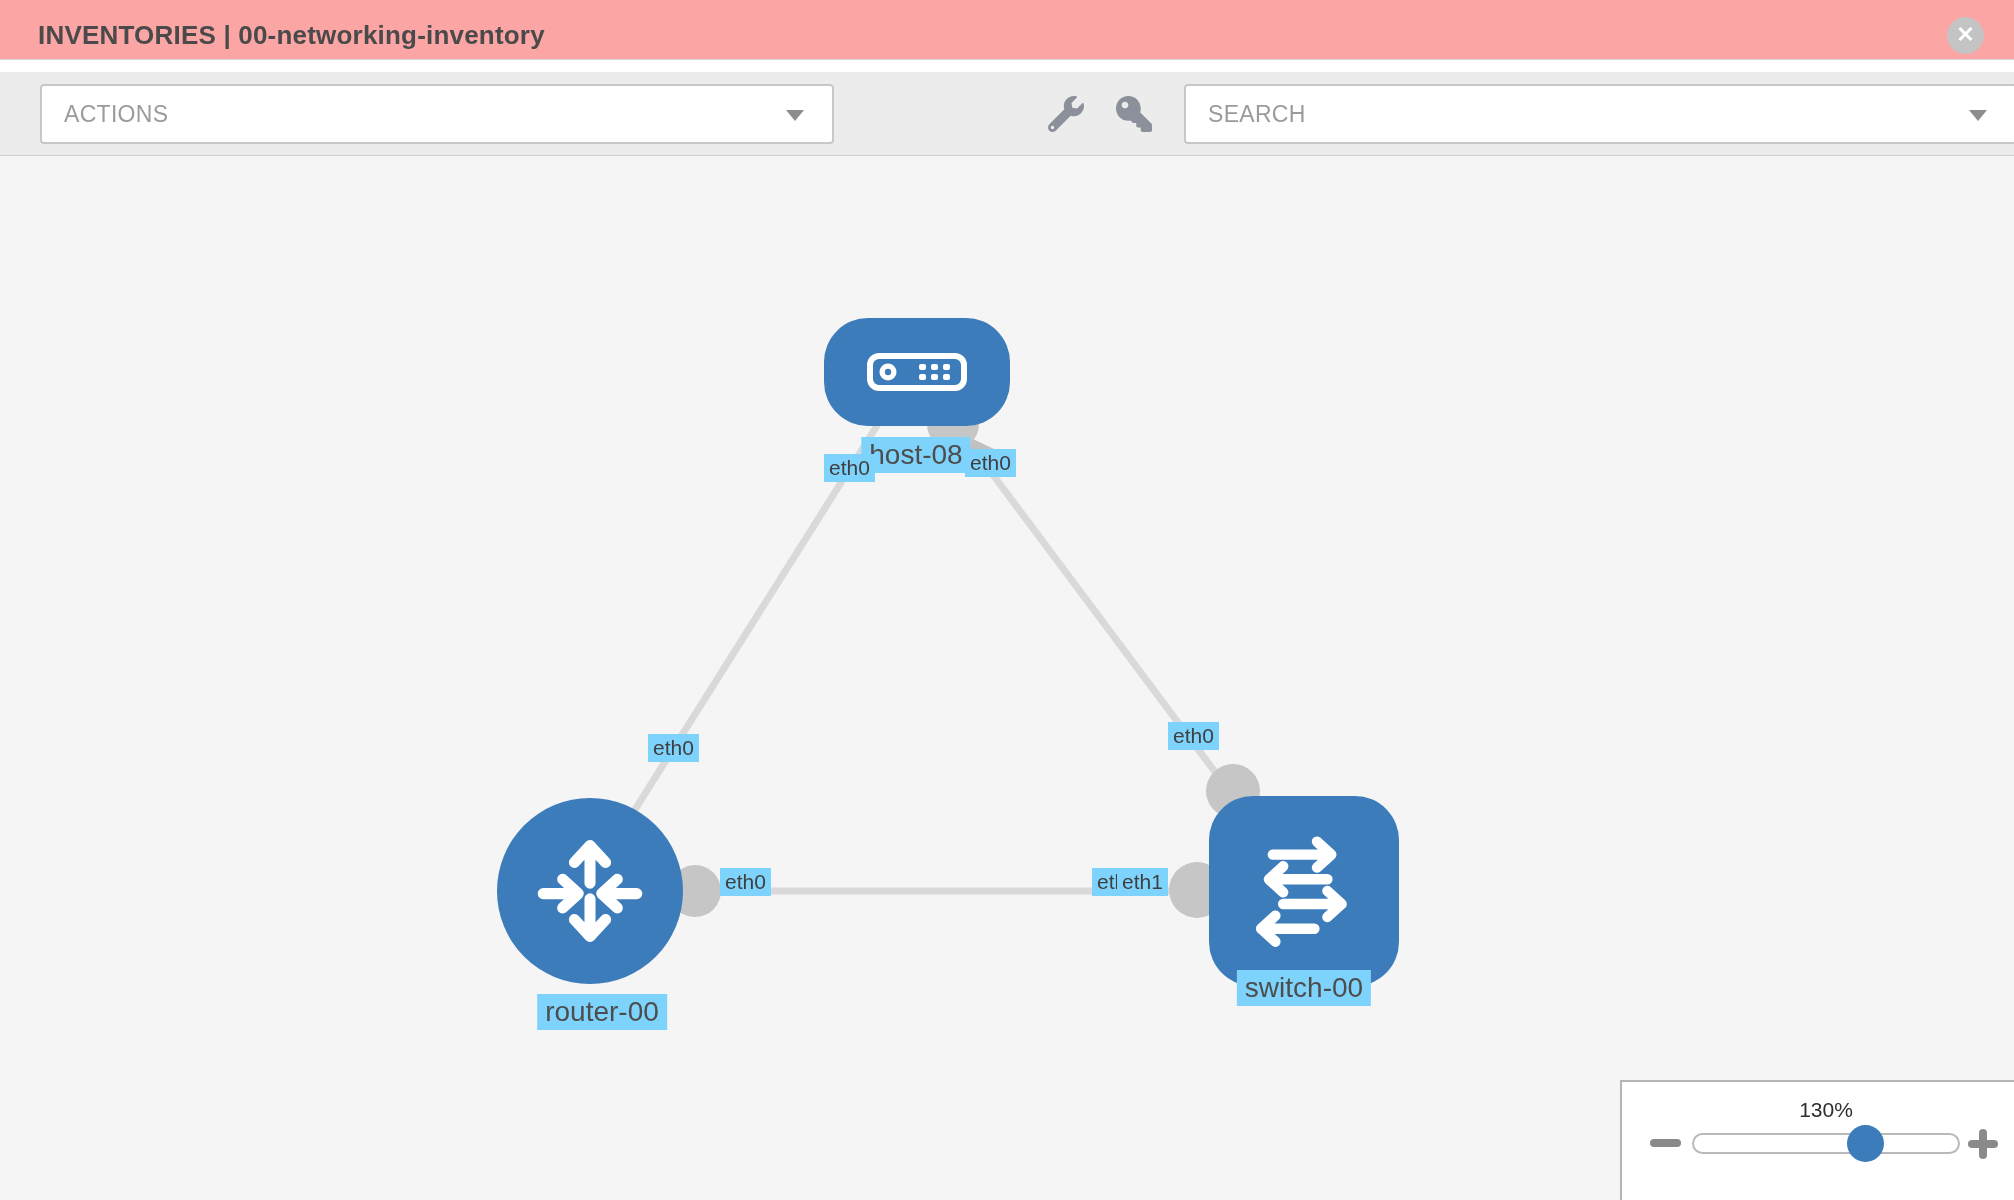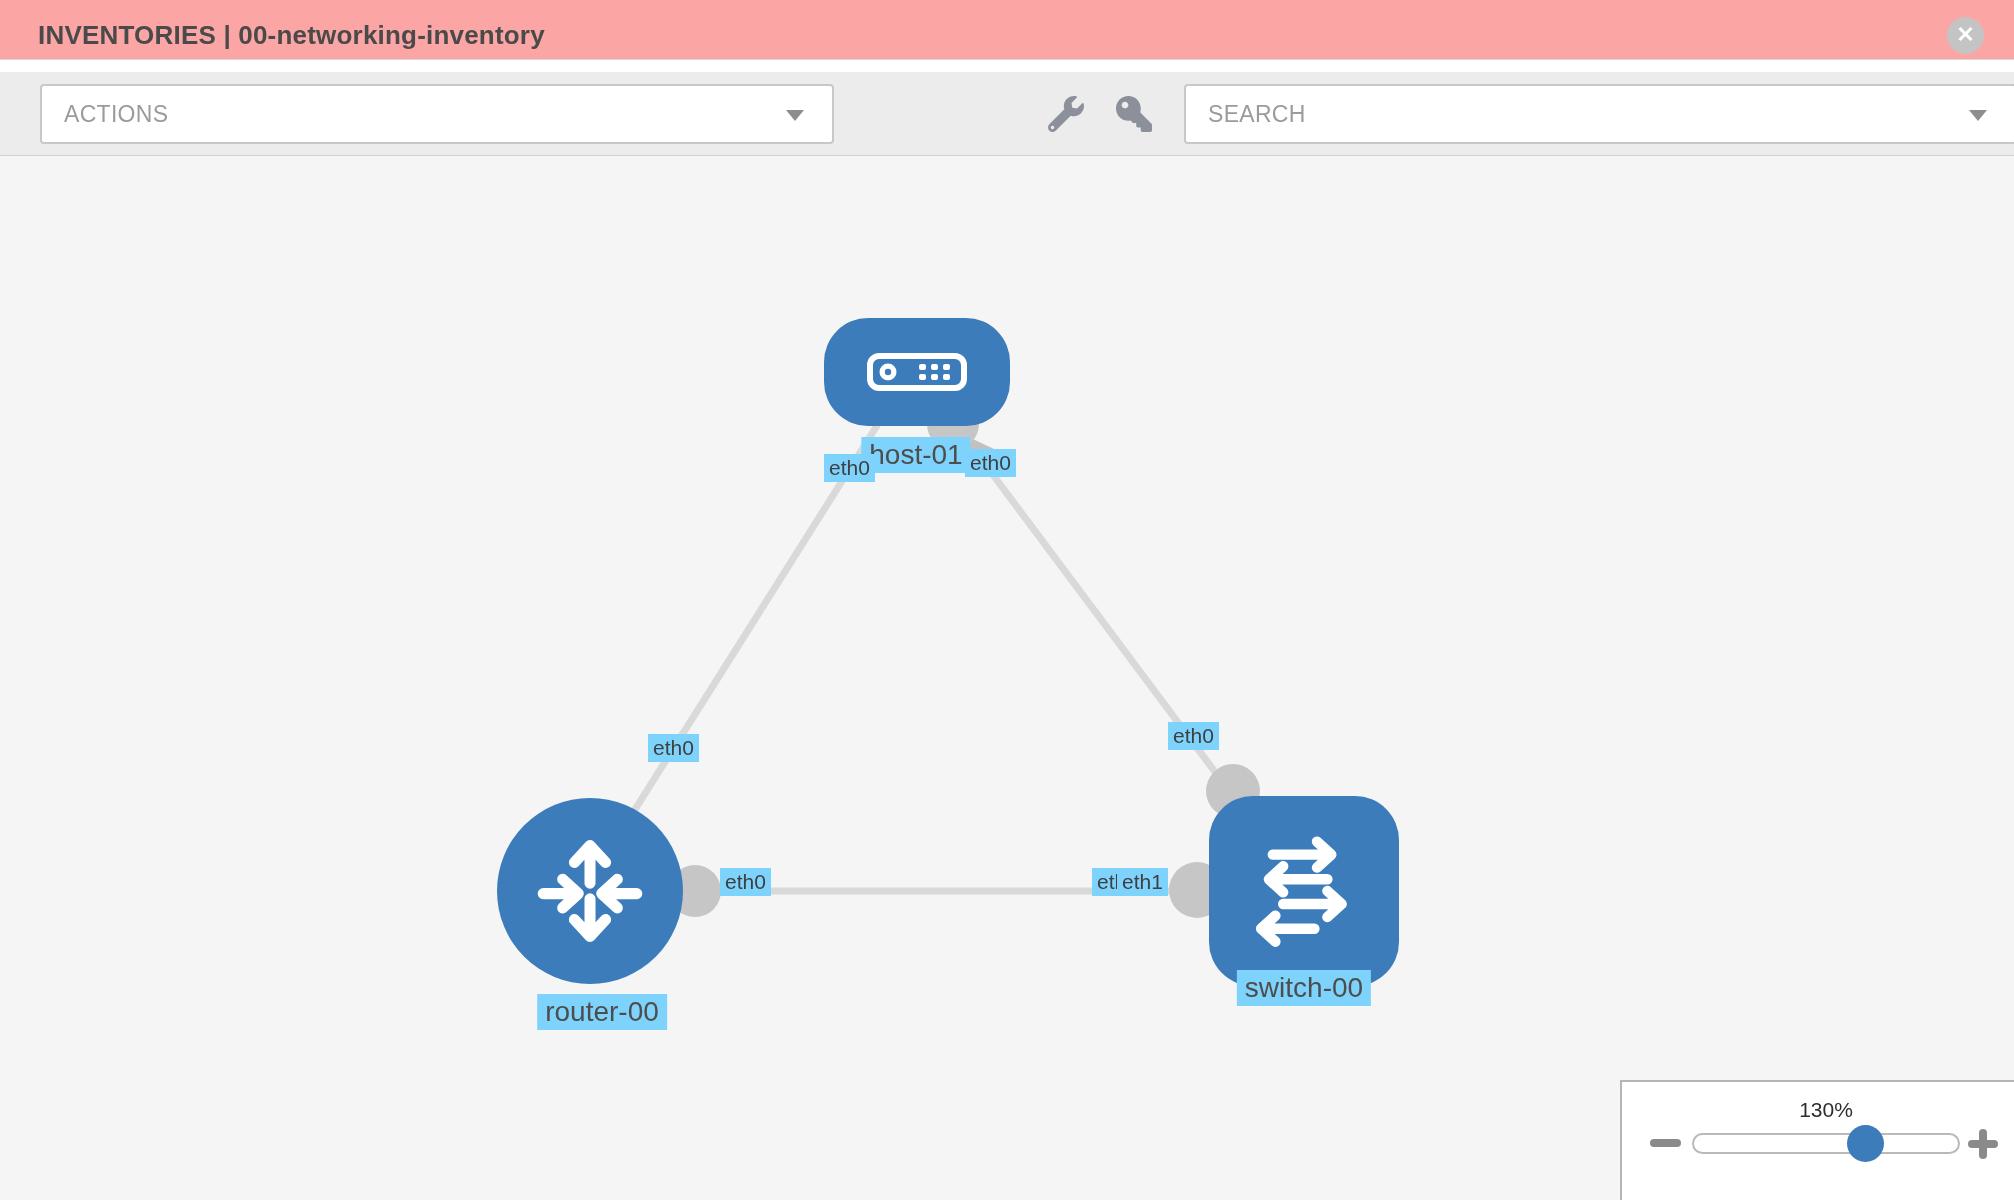--- a/index.html
+++ b/index.html
@@ -142,21 +142,21 @@
 
   <div class="node node-switch">
     <svg class="switch-glyph" viewBox="0 0 100 100" stroke="#ffffff" stroke-width="8" fill="none" stroke-linecap="round" stroke-linejoin="round">
       <path d="M26 22 L70 22 M60 12 L71 22 L60 32"></path>
       <path d="M68 41 L24 41 M34 31 L23 41 L34 51"></path>
       <path d="M34 60 L78 60 M68 50 L79 60 L68 70"></path>
       <path d="M58 79 L18 79 M28 69 L17 79 L28 89"></path>
     </svg>
   </div>
 
-  <div class="chip node-label centered" style="left:916px; top:281px;">host-01</div>
+  <div class="chip node-label centered" style="left:916px; top:281px;">host-08</div>
   <div class="chip node-label centered" style="left:590px; top:838px;margin-left:12px;">router-00</div>
   <div class="chip node-label centered" style="left:1304px; top:814px;">switch-00</div>
 
   <div class="chip iface-label" style="left:824px; top:298px;">eth0</div>
   <div class="chip iface-label" style="left:965px; top:293px;">eth0</div>
   <div class="chip iface-label" style="left:648px; top:578px;">eth0</div>
   <div class="chip iface-label" style="left:1168px; top:566px;">eth0</div>
   <div class="chip iface-label" style="left:720px; top:712px;">eth0</div>
   <div class="chip iface-label" style="left:1092px; top:712px; z-index:1;">eth0</div>
   <div class="chip iface-label" style="left:1117px; top:712px; z-index:2;text-align:right;">eth1</div>

